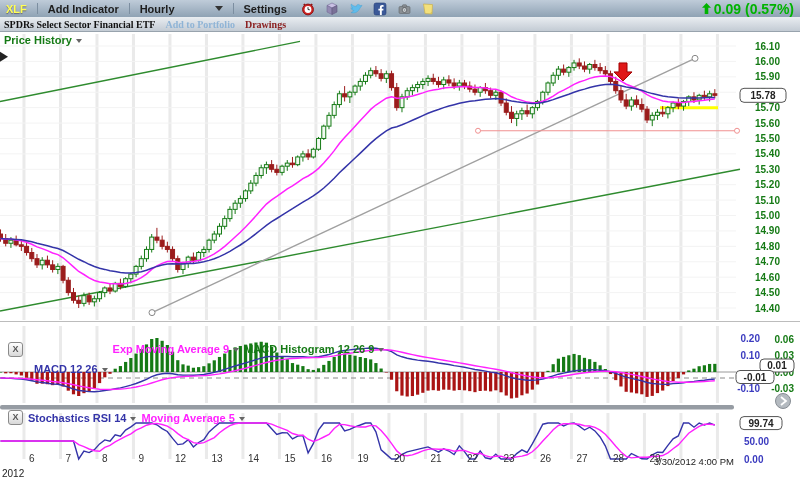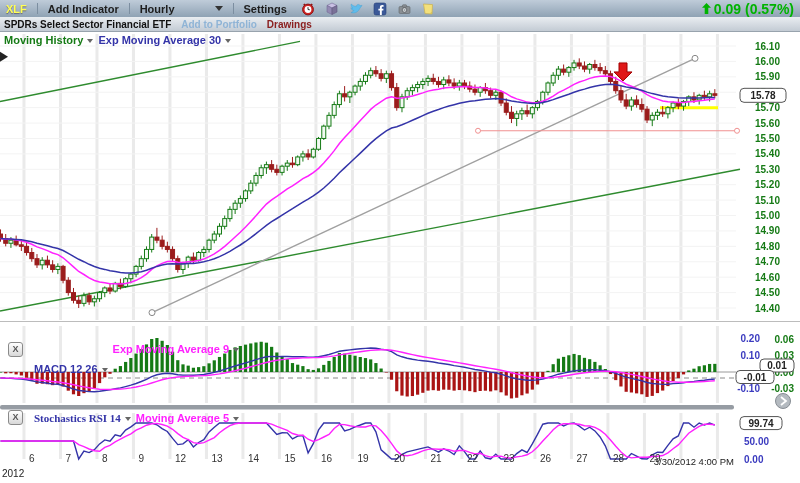--- a/index.html
+++ b/index.html
@@ -15,21 +15,21 @@
   .dd-wrap{display:flex;align-items:center;gap:40px;cursor:pointer;}
   .tri{width:0;height:0;border-left:4px solid transparent;border-right:4px solid transparent;
        border-top:5px solid #333;display:inline-block;}
   .tb-icons{display:flex;align-items:center;gap:9px;margin-left:4px;}
   .tb-icon{width:15px;height:15px;display:inline-flex;align-items:center;justify-content:center;cursor:pointer;}
   .quote{margin-left:auto;display:flex;align-items:center;gap:3px;color:#00b300;font-size:14px;}
   
   .symbol-bar{position:absolute;top:17px;left:0;width:100%;height:15px;
     background:linear-gradient(#e9edf1,#c3cbd4);border-bottom:1px solid #98a3ad;
     display:flex;align-items:center;gap:10px;padding:0 4px;box-sizing:border-box;
-    font-size:10px;font-weight:bold;color:#111;}
+    font-size:10px;font-weight:bold;color:#111;font-family:Liberation Serif, serif;}
   .add-port{color:#8fb4d6;cursor:pointer;}
   .drawings{color:#8b2020;cursor:pointer;}
   
   .hdr{position:absolute;display:flex;align-items:center;gap:5px;font-size:11px;font-weight:bold;z-index:5;}
   .hdr .lbl{cursor:pointer;display:flex;align-items:center;gap:4px;white-space:nowrap;}
   .tri-sm{width:0;height:0;border-left:3.5px solid transparent;border-right:3.5px solid transparent;
           border-top:4px solid #666;display:inline-block;margin-top:2px;}
   .close-btn{width:13px;height:13px;border:1px solid #8a8a8a;border-radius:3px;
     background:linear-gradient(#ffffff,#d8d8d8);color:#555;font-size:9px;line-height:12px;
     text-align:center;font-weight:bold;cursor:pointer;}
@@ -674,44 +674,44 @@
     <text x="539.9350000000001" y="430" font-size="10" font-family="Liberation Sans, DejaVu Sans, sans-serif" fill="#333">26</text>
     <text x="576.4330000000001" y="430" font-size="10" font-family="Liberation Sans, DejaVu Sans, sans-serif" fill="#333">27</text>
     <text x="612.931" y="430" font-size="10" font-family="Liberation Sans, DejaVu Sans, sans-serif" fill="#333">28</text>
     <text x="649.4290000000001" y="430" font-size="10" font-family="Liberation Sans, DejaVu Sans, sans-serif" fill="#333">29</text>
     <text x="2" y="445" font-size="10" font-family="Liberation Sans, DejaVu Sans, sans-serif" fill="#222">2012</text>
     <text x="734" y="433" font-size="9.5" font-family="Liberation Sans, DejaVu Sans, sans-serif" text-anchor="end" fill="#222">3/30/2012 4:00 PM</text>
   </svg>
 
 <div class="hdr" style="top:34px;left:4px;">
   <span class="lbl" style="color:#157a15">
-    <span>Moving History</span>
-      <span class="tri-sm"></span>
-  </span>
-  <span class="lbl" style="color:#3434a8">
-    <span>Exp Moving Average 30</span>
+    <span>Price History</span>
       <span class="tri-sm"></span>
   </span>
 </div>
 
 <div class="hdr" style="top:323px;left:8px;">
   <span class="close-btn">X</span>
   <span class="lbl" style="color:#3434a8;margin-left:6px;margin-top:40px;">
     <span>MACD 12 26</span>
       <span class="tri-sm"></span>
   </span>
   <span class="lbl" style="color:#ff22ff">
     <span>Exp Moving Average 9</span>
       <span class="tri-sm"></span>
   </span>
+  <span class="lbl" style="color:#157a15">
+    <span>MACD Histogram 12 26 9</span>
+      <span class="tri-sm"></span>
+  </span>
 </div>
 
 <div class="hdr" style="top:410px;left:8px;">
   <span class="close-btn">X</span>
-  <span class="lbl" style="color:#3434a8;margin-left:6px;font-family:Liberation Serif, serif;">
+  <span class="lbl" style="color:#3434a8;">
     <span>Stochastics RSI 14</span>
       <span class="tri-sm"></span>
   </span>
   <span class="lbl" style="color:#ff22ff">
     <span>Moving Average 5</span>
       <span class="tri-sm"></span>
   </span>
 </div>
 
 </body></html>

